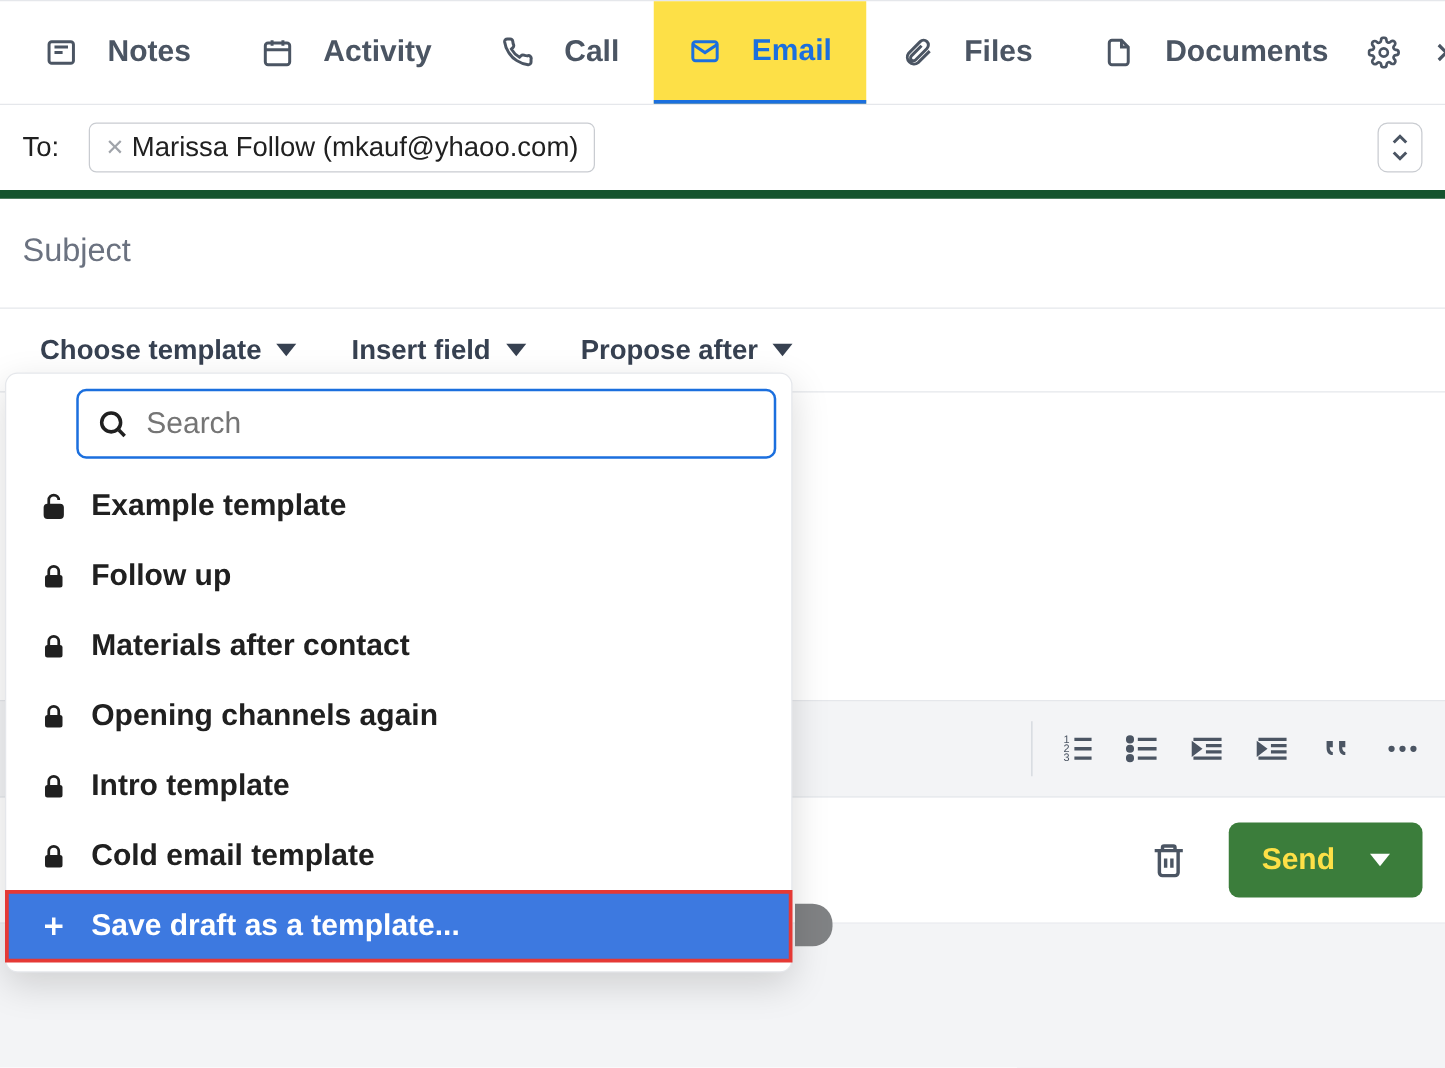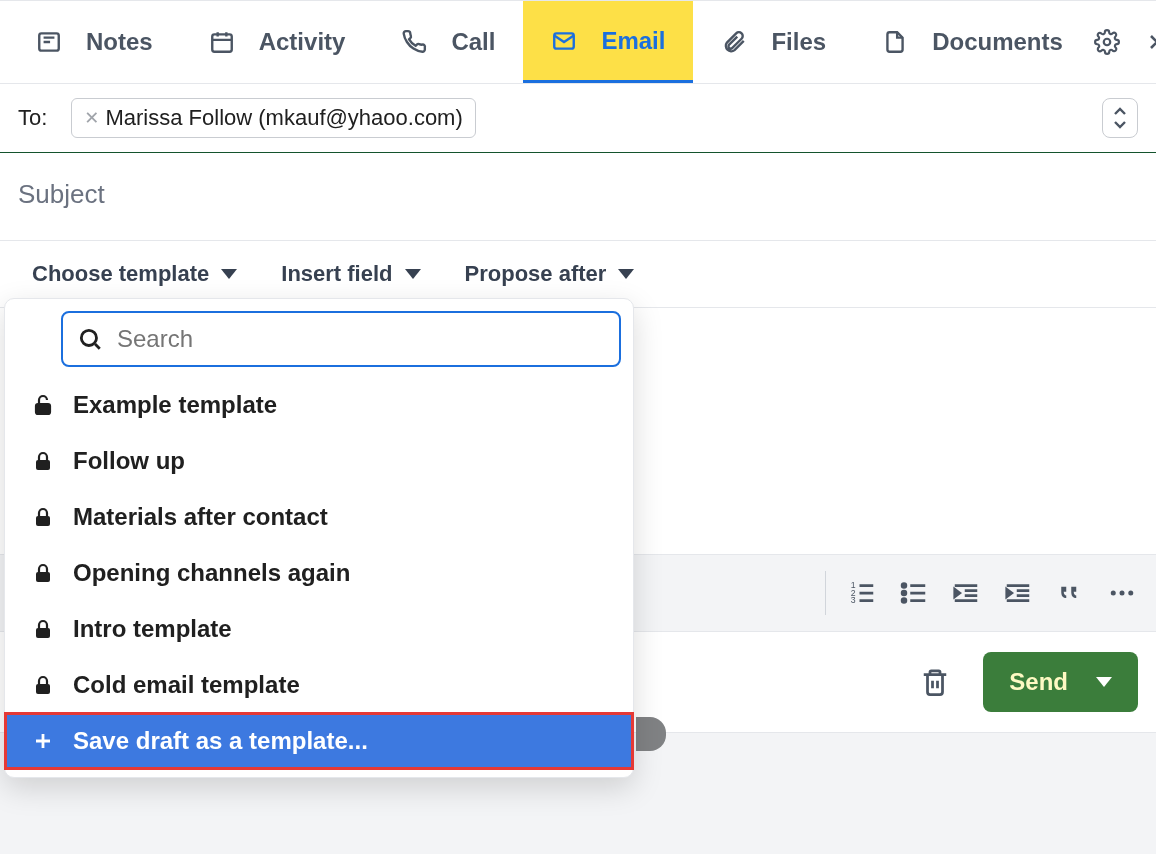--- a/index.html
+++ b/index.html
@@ -35,21 +35,21 @@
   background: #fde047;
   color: #1b6fde;
   border-bottom: 3px solid #1b6fde;
 }
 .tab-right { margin-left: auto; display: flex; align-items: center; gap: 18px; padding-right: 12px;}
 .icon-btn { width: 32px; height: 32px; display:flex; align-items:center; justify-content:center; cursor:pointer; color:#4b5563;}
 .to-row {
   display: flex;
   align-items: center;
   padding: 14px 18px;
-  border-bottom: 1px solid #14532d;
+  border-bottom: 7px solid #14532d;
   gap: 24px;
 }
 .to-label { font-size: 22px; color: #202020; }
 .chip {
   border: 1px solid #c9ccd1;
   border-radius: 6px;
   padding: 6px 12px;
   font-size: 22px;
   display: flex;
   align-items: center;
@@ -99,21 +99,21 @@
 .send-row {
   display: flex;
   align-items: center;
   justify-content: flex-end;
   padding: 20px 18px;
   gap: 32px;
   border-bottom: 1px solid #e5e7eb;
 }
 .send-btn {
   background: #3b7d3b;
-  color: #fef9c3;
+  color: #fde047;
   font-size: 24px;
   font-weight: 700;
   border-radius: 8px;
   padding: 16px 26px;
   display: flex;
   align-items: center;
   gap: 28px;
 }
 .bottom-bg { background: #f3f4f6; height: 200px; position: relative;}
 .pill-frag {

